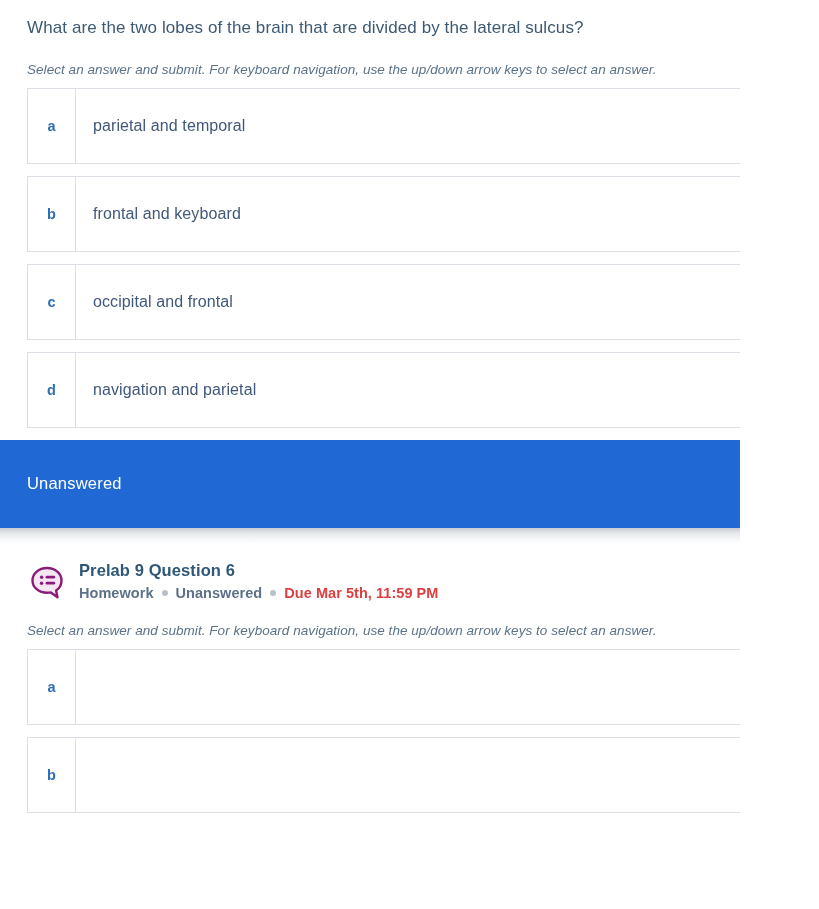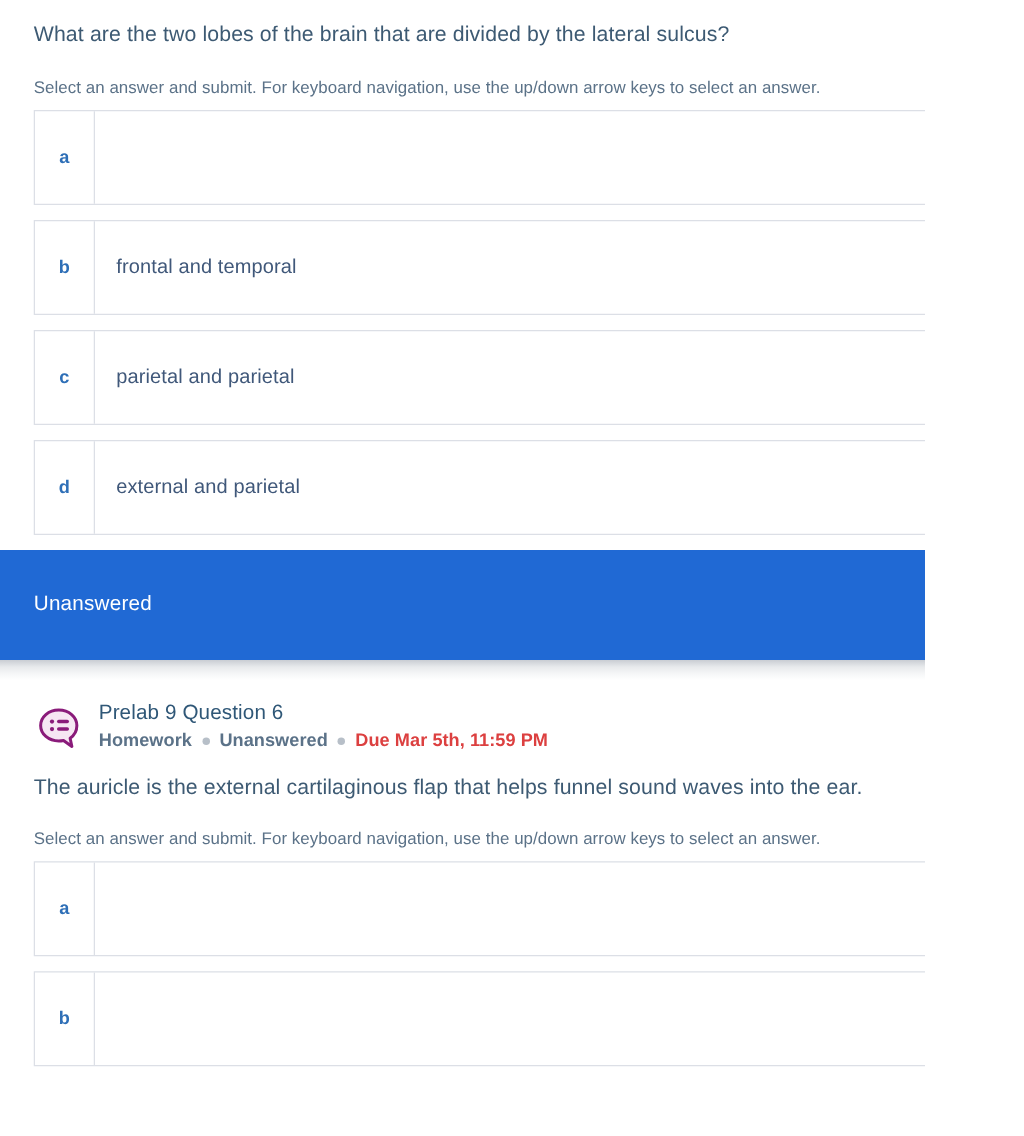--- a/index.html
+++ b/index.html
@@ -44,20 +44,21 @@
     letter-spacing: .1px;
   }
 
   .q-instruction {
     font-size: 13.5px;
     color: #5b7288;
     margin: 0;
     padding-top: 21px;
     padding-bottom: 11px;
     letter-spacing: .05px;
+    font-style: italic;
   }
 
   
   .options {
     padding: 0 0 0 27px;
     margin: 0;
     list-style: none;
   }
 
   .option {
@@ -131,21 +132,21 @@
     margin-right: 12px;
     margin-top: 2px;
   }
 
   .assignment-meta-wrap {
     padding-top: 1px;
   }
 
   .assignment-title {
     font-size: 16.5px;
-    font-weight: normal;
+    font-weight: bold;
     color: #2f5777;
     margin: 0;
     letter-spacing: .1px;
   }
 
   .assignment-meta {
     margin: 5px 0 0 0;
     font-size: 14.5px;
     color: #5b7288;
     display: flex;
@@ -175,32 +176,33 @@
   <section class="question-block">
 
     <div class="q-body">
       <p class="q-prompt">What are the two lobes of the brain that are divided by the lateral sulcus?</p>
       <p class="q-instruction">Select an answer and submit. For keyboard navigation, use the up/down arrow keys to select an answer.</p>
     </div>
 
     <ul class="options">
       <li class="option">
         <div class="option-letter">a</div>
+        <div class="option-text">parietal and temporal</div>
       </li>
       <li class="option">
         <div class="option-letter">b</div>
-        <div class="option-text">frontal and temporal</div>
+        <div class="option-text">frontal and keyboard</div>
       </li>
       <li class="option">
         <div class="option-letter">c</div>
-        <div class="option-text">parietal and parietal</div>
+        <div class="option-text">occipital and frontal</div>
       </li>
       <li class="option">
         <div class="option-letter">d</div>
-        <div class="option-text">external and parietal</div>
+        <div class="option-text">navigation and parietal</div>
       </li>
     </ul>
 
     <div class="status-banner">
       <span class="status-banner-label">Unanswered</span>
     </div>
     <div class="section-shadow"></div>
   </section>
 
   <section class="question-block">
@@ -225,21 +227,20 @@
           <span>Homework</span>
           <span class="meta-dot"></span>
           <span>Unanswered</span>
           <span class="meta-dot"></span>
           <span class="meta-due">Due Mar 5th, 11:59 PM</span>
         </div>
       </div>
     </div>
 
     <div class="q-body">
-      <p class="q-prompt">The auricle is the external cartilaginous flap that helps funnel sound waves into the ear.</p>
       <p class="q-instruction">Select an answer and submit. For keyboard navigation, use the up/down arrow keys to select an answer.</p>
     </div>
 
     <ul class="options">
       <li class="option">
         <div class="option-letter">a</div>
       </li>
       <li class="option">
         <div class="option-letter">b</div>
       </li>

